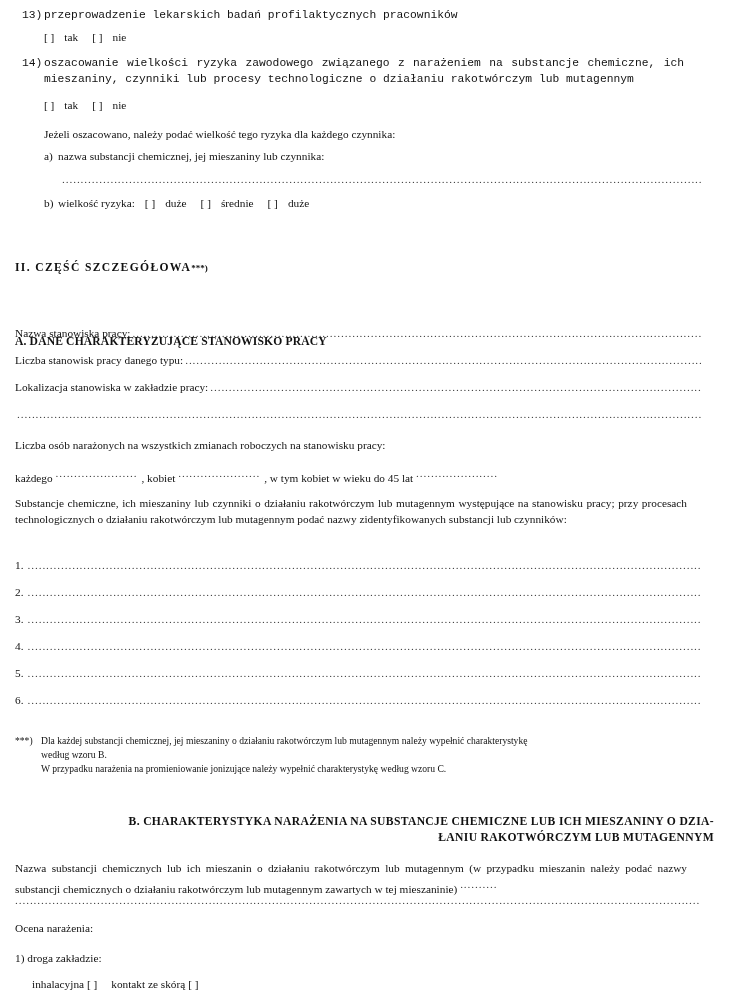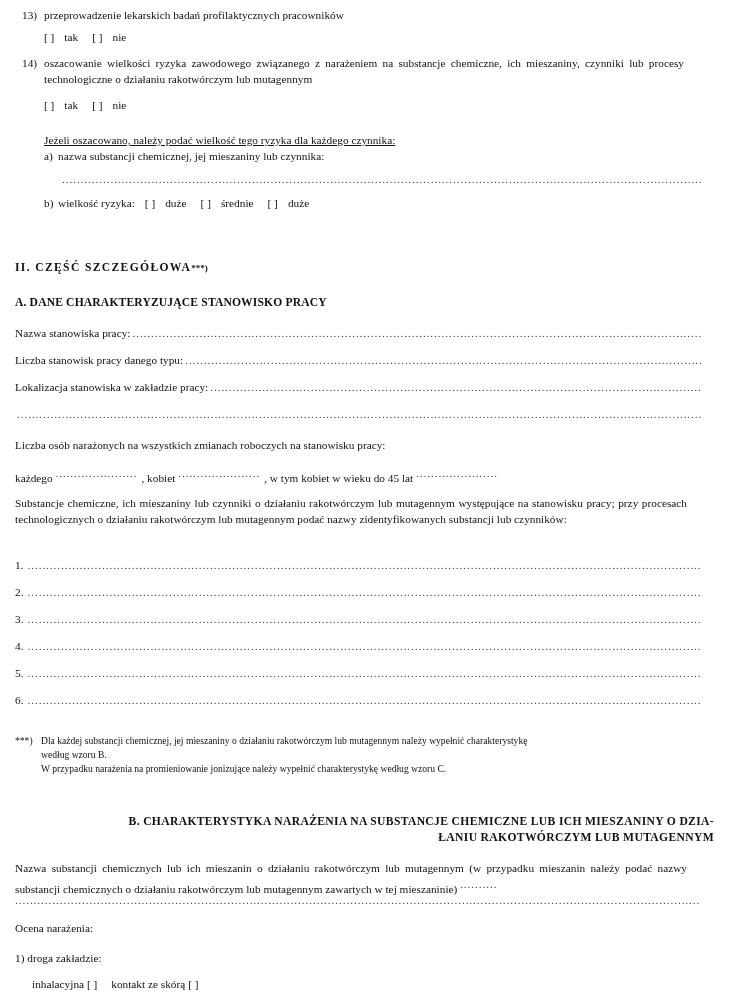--- a/index.html
+++ b/index.html
@@ -27,20 +27,21 @@
   }
 
   
   .num-item {
     position: relative;
     margin-left: 22px;
     margin-right: 48px;
     padding-left: 22px;
     text-align: justify;
     line-height: 15.5px;
+    font-family: Liberation Mono, monospace;
   }
   .num-item.nojustify { text-align: left; }
   .num-item > .num {
     position: absolute;
     left: 0;
     top: 0;
     width: 20px;
     text-align: left;
   }
 
@@ -215,21 +216,21 @@
       <span>oszacowanie wielkości ryzyka zawodowego związanego z narażeniem na substancje chemiczne, ich mieszaniny, czynniki lub procesy technologiczne o działaniu rakotwórczym lub mutagennym</span>
     </div>
   </div>
 
   <div class="abs" style="top:98px;">
     <div class="sub cbx">
       <span>[ ]</span><span class="gap-sm"></span><span>tak</span><span class="gap-md"></span><span>[ ]</span><span class="gap-sm"></span><span>nie</span>
     </div>
   </div>
 
-  <div class="abs" style="top:133px;text-decoration:underline;">
+  <div class="abs" style="top:127px;">
     <div class="sub">Jeżeli oszacowano, należy podać wielkość tego ryzyka dla każdego czynnika:</div>
   </div>
 
   <div class="abs" style="top:149px;">
     <div class="sub lettered">
       <span class="ltr">a)</span>
       <span>nazwa substancji chemicznej, jej mieszaniny lub czynnika:</span>
     </div>
   </div>
 
@@ -244,21 +245,21 @@
       <span class="ltr">b)</span>
       <span>wielkość ryzyka:</span><span class="gap-sm"></span><span>[ ]</span><span class="gap-sm"></span><span>duże</span><span class="gap-md"></span><span>[ ]</span><span class="gap-sm"></span><span>średnie</span><span class="gap-md"></span><span>[ ]</span><span class="gap-sm"></span><span>duże</span>
     </div>
   </div>
 
   <div class="abs" style="top:261px;">
     <h2 class="sec-main" style="margin-left:15px;"><span>II. CZĘŚĆ SZCZEGÓŁOWA</span><sup class="stars">***)</sup></h2>
   </div>
 
   <div class="abs" style="top:296px;">
-    <h3 class="sec-sub" style="margin-left:15px;">A. DANE CHARAKTERYZUJĄCE STANOWISKO PRACY</h3>
+    <h3 class="sec-sub" style="margin-left:15px;margin-top:39px;">A. DANE CHARAKTERYZUJĄCE STANOWISKO PRACY</h3>
   </div>
 
   <div class="abs" style="top:326px;">
     <div class="fieldrow">
       <span class="lbl">Nazwa stanowiska pracy:</span>
       <span class="fill">................................................................................................................................................................................................................................................................................................................................</span>
     </div>
   </div>
 
   <div class="abs" style="top:353px;">

